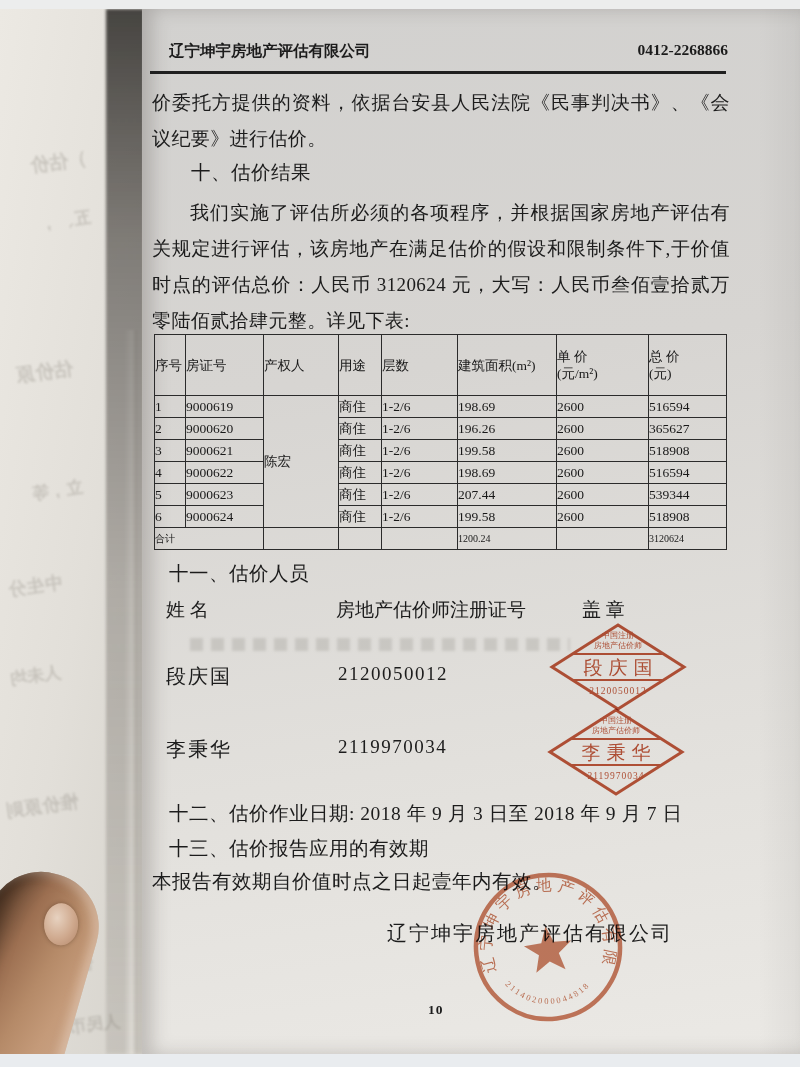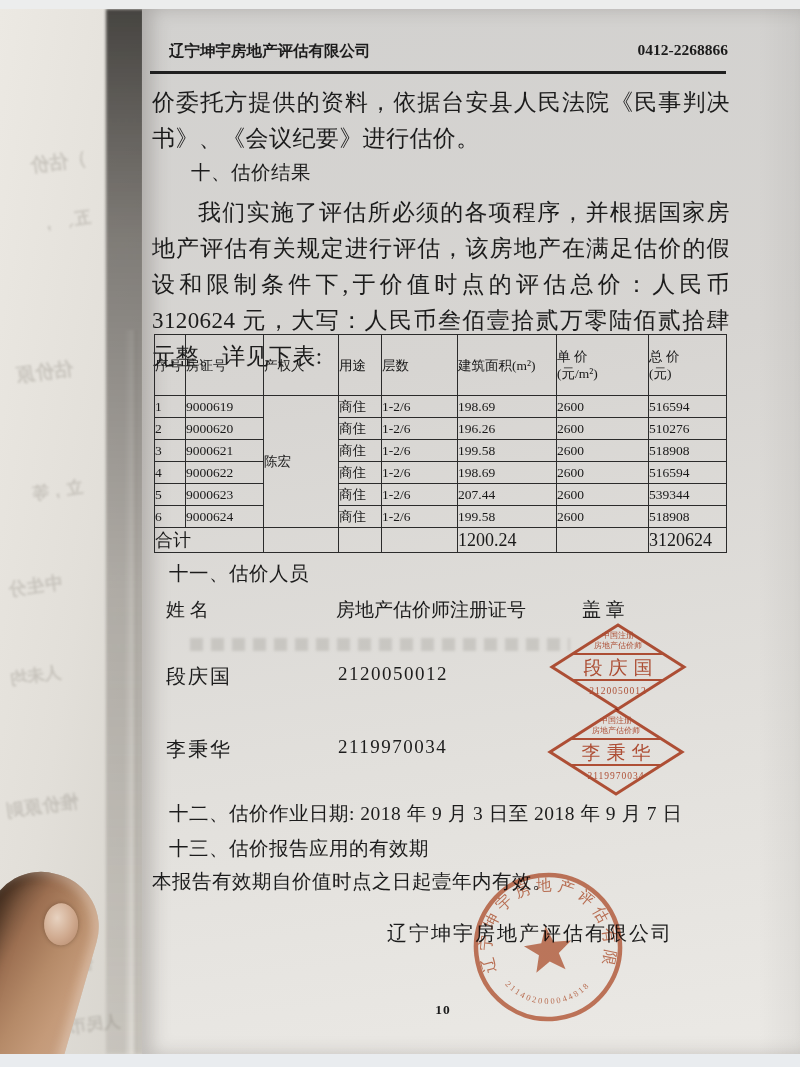--- a/index.html
+++ b/index.html
@@ -33,32 +33,32 @@
      background:linear-gradient(172deg,#d2d1cf 0%,#d7d5d2 35%,#e2e0dc 70%,#ebe9e5 100%);
      box-shadow:inset 10px 0 18px rgba(70,65,60,.25);color:#1c1c1c;}
   .page-shade{position:absolute;right:0;top:0;width:46px;height:100%;
      background:linear-gradient(90deg,rgba(0,0,0,0),rgba(0,0,0,.05));}
   .abs{position:absolute;}
   
   .header-row{top:33px;left:10px;width:576px;display:flex;justify-content:space-between;
      font-weight:bold;font-size:15.5px;padding-left:17px;box-sizing:border-box;}
   .header-rule{top:63px;left:8px;width:576px;height:2.5px;background:#1f1f1f;}
   
-  .para{font-size:23px;line-height:36px;text-align:justify;letter-spacing:.4px;width:578px;left:10px;}
+  .para{font-size:19px;line-height:36px;text-align:justify;letter-spacing:.4px;width:578px;left:10px;}
   .para-1{top:77px;}
   .sec-title{font-size:19.5px;letter-spacing:.5px;left:10px;padding-left:39px;}
   .sec10-title{top:151px;}
   .para-2{top:187px;text-indent:2em;}
   
   table.val{top:326px;left:12px;width:572px;border-collapse:collapse;font-size:13.5px;
      table-layout:fixed;text-align:left;color:#191919;}
   table.val th,table.val td{border:1.4px solid #2b2b2b;padding:0;font-weight:normal;overflow:hidden;}
   table.val thead th{height:60px;font-size:13.5px;line-height:17px;}
   table.val tbody td{height:21px;}
-  table.val .trow td{font-size:18px;}
+  table.val .trow td{font-size:10px;}
   
   .sec11-title{top:552px;padding-left:17px;}
   .roles-row{top:589px;left:10px;width:578px;height:26px;font-size:19px;}
   .roles-row span{position:absolute;white-space:nowrap;}
   .lbl-name{left:14px;}
   .lbl-cert{left:184px;}
   .lbl-seal{left:430px;}
   .ghost-line{top:630px;left:48px;width:380px;height:13px;opacity:.55;filter:blur(1.6px);
      background:repeating-linear-gradient(90deg,rgba(118,114,106,.38) 0 13px,rgba(118,114,106,0) 13px 21px);}
   .appr-row{left:10px;width:578px;height:28px;}
@@ -72,21 +72,21 @@
   .stamp-1{left:401px;top:604px;}
   .stamp-2{left:399px;top:689px;}
   .round-stamp{left:320px;top:853px;transform:rotate(-7deg);}
   
   .sec12{top:792px;padding-left:17px;text-align:right;}
   .sec13-title{top:827px;padding-left:17px;}
   .sec13-body{top:860px;padding-left:0;left:10px;}
   
   .company-sig{top:912px;left:245px;font-size:20px;letter-spacing:2px;white-space:nowrap;}
   .date-sig{top:951px;left:282px;font-size:20px;letter-spacing:4px;white-space:nowrap;}
-  .page-num{top:994px;left:286px;width:30px;text-align:center;font-size:13.5px;letter-spacing:1px;font-weight:bold;}
+  .page-num{top:994px;left:286px;width:30px;font-size:13.5px;letter-spacing:1px;font-weight:bold;}
 </style>
 </head>
 <body>
 
 <div class="photo">
 
   <div class="left-stack">
     <span class="bleed" style="left:30px;top:140px;font-size:19px;">）估价</span>
     <span class="bleed" style="left:40px;top:200px;">五、，</span>
     <span class="bleed" style="left:16px;top:350px;font-size:19px;">估价原</span>
@@ -154,21 +154,21 @@
           <td>2600</td>
           <td>516594</td>
         </tr>
         <tr>
           <td>2</td>
           <td>9000620</td>
           <td>商住</td>
           <td>1-2/6</td>
           <td>196.26</td>
           <td>2600</td>
-          <td>510276</td>
+          <td>365627</td>
         </tr>
         <tr>
           <td>3</td>
           <td>9000621</td>
           <td>商住</td>
           <td>1-2/6</td>
           <td>199.58</td>
           <td>2600</td>
           <td>518908</td>
         </tr>

